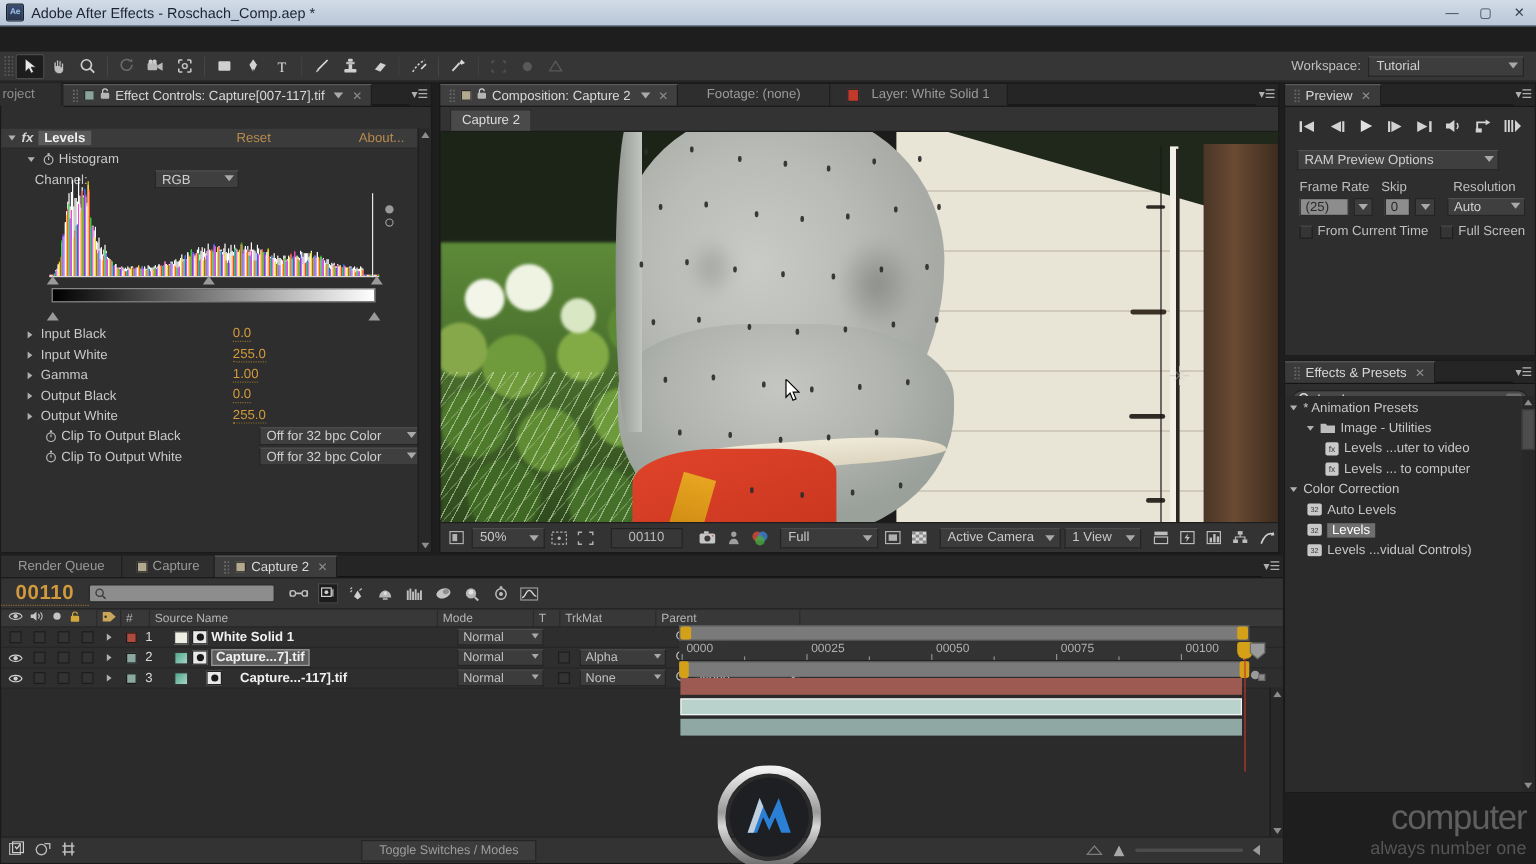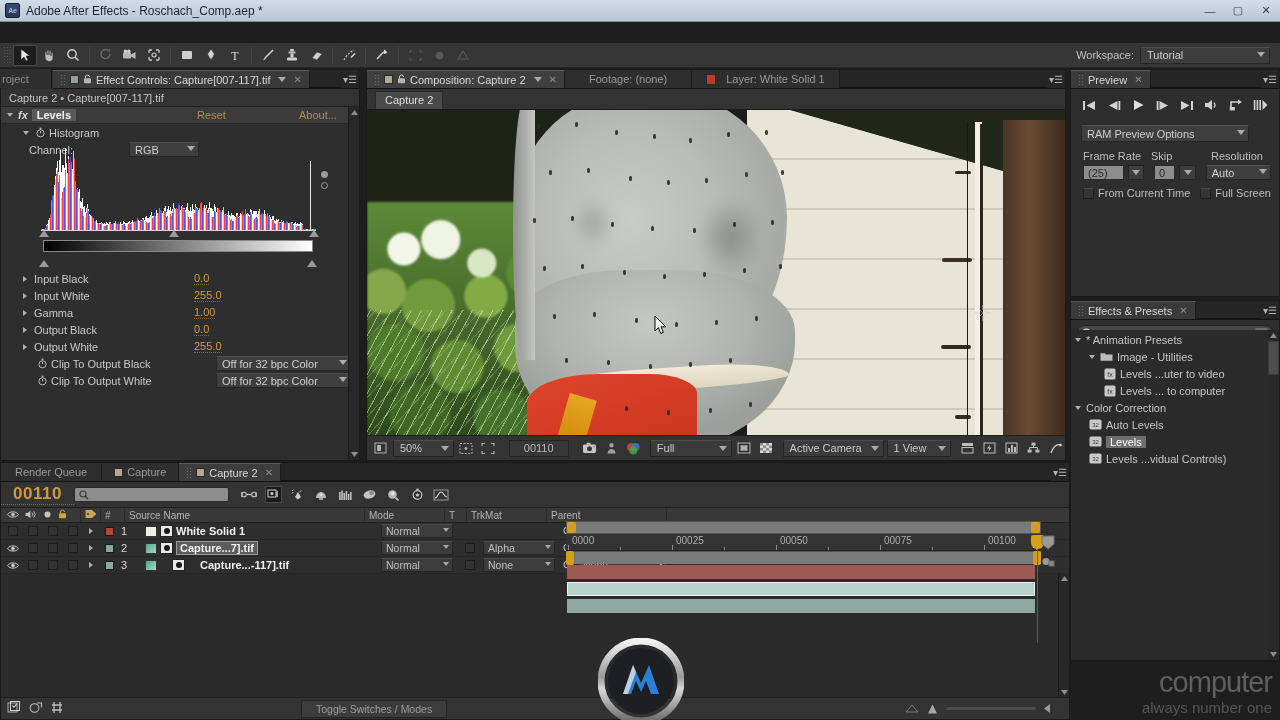--- a/index.html
+++ b/index.html
@@ -417,21 +417,20 @@
             </svg>
         </span>
         <span>Effect Controls: Capture[007-117].tif</span>
         <span class="arrow" style="margin-left:4px"></span>
         <span class="x">✕</span>
       </div>
       <div class="ptab-filler"></div>
       <div class="pmenu">▾☰</div>
     </div>
 
-    <div class="ec-subhead">Capture 2 • Capture[007-117].tif</div>
 
     <div class="ec-body">
 
       <div class="fx-header">
         <span class="tri down"></span>
         <span class="fx-i">fx</span>
         <span class="fx-label">Levels</span>
         <span class="link" style="position:absolute;left:196px">Reset</span>
         <span class="link" style="position:absolute;left:298px">About...</span>
       </div>

